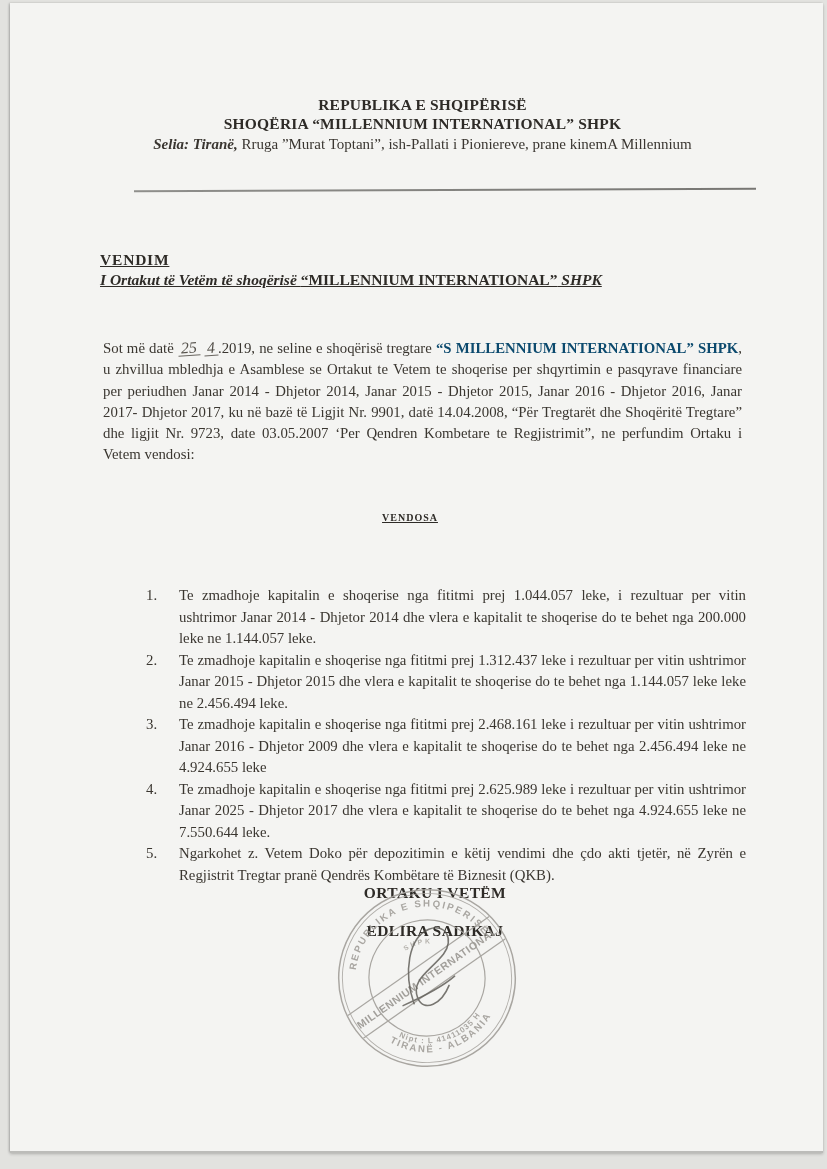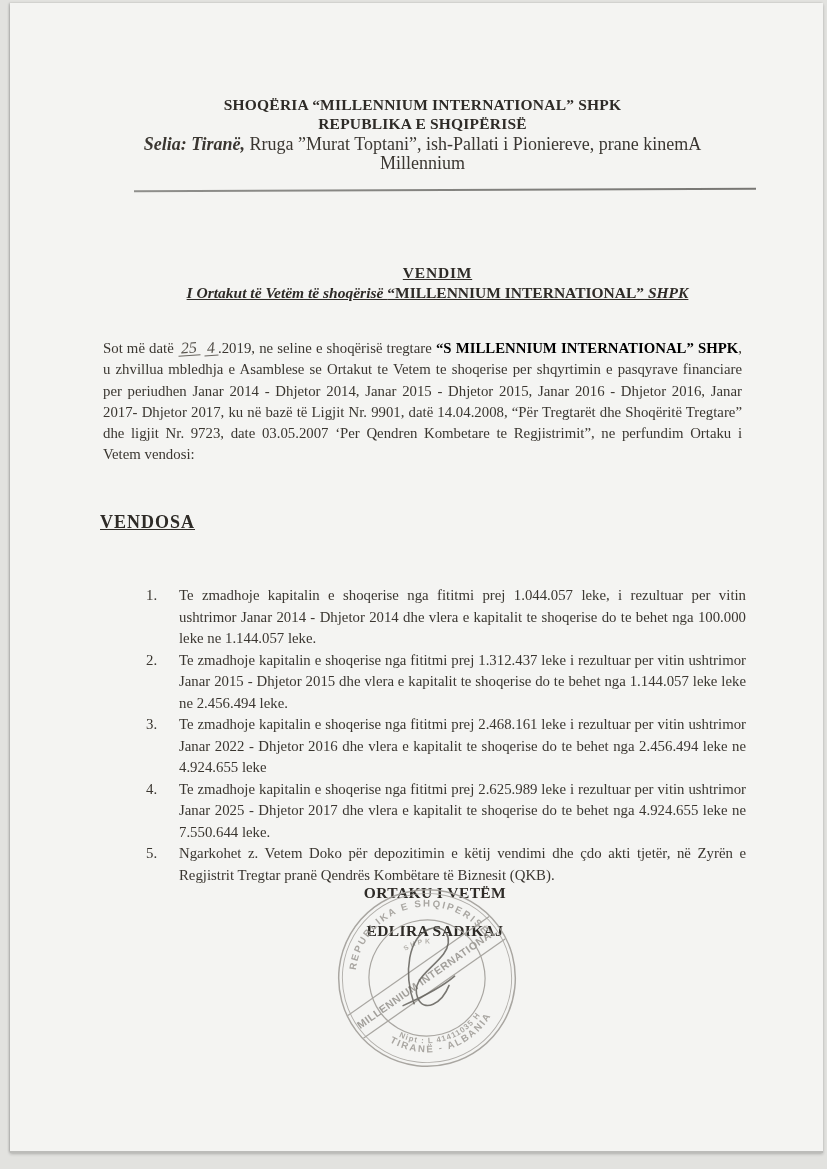--- a/index.html
+++ b/index.html
@@ -19,60 +19,60 @@
     background: #bcbcb9;
   }
   .content { position: absolute; inset: 0; color: #37332e; }
 
   
   .doc-header {
     position: absolute; top: 96px; left: 100px; width: 645px;
     text-align: center; line-height: 18.5px;
   }
   .hdr-bold { font-weight: bold; font-size: 15.5px; letter-spacing: .2px; color: #2e2b27; }
-  .hdr-address { font-size: 18px; margin-top: 2px; color: #3a3631; }
+  .hdr-address { font-size: 15px; margin-top: 2px; color: #3a3631; }
   .hdr-address .lead { font-weight: bold; font-style: italic; }
 
   .rule {
     position: absolute; top: 189px; left: 134px; width: 622px; height: 2px;
     background: linear-gradient(90deg, #8f8f8c, #777673);
     transform: rotate(-0.25deg);
   }
 
   
   .decision-block {
-    position: absolute; top: 263px; left: 100px; width: 675px;
-    text-align: center; line-height: 19px;
+    position: absolute; top: 250px; left: 100px; width: 675px;
+    text-align: left; line-height: 19px;
   }
   .decision-title {
     font-weight: bold; font-size: 15.5px; letter-spacing: .8px;
     text-decoration: underline; color: #2e2b27;
   }
   .decision-subtitle {
     margin-top: 1px; font-size: 15.5px; font-weight: bold;
     text-decoration: underline; color: #2e2b27;
   }
   .decision-subtitle .it { font-style: italic; margin-top: 32px; }
 
   
   .intro {
     position: absolute; top: 338px; left: 103px; width: 639px;
     font-size: 14.8px; line-height: 21.3px; text-align: justify; color: #3a3630;
   }
-  .intro .b { font-weight: bold; color: #000000; }
+  .intro .b { font-weight: bold; color: #0c4a6e; }
   .hand {
     font-style: italic; color: #55514b; font-size: 16px;
     border-bottom: 1.2px solid #6a6660; padding: 0 3px;
     display: inline-block; transform: rotate(-4deg); line-height: 14px;
   }
 
   
   .vendosa {
-    position: absolute; top: 512px; left: 100px; width: 620px; 
-    font-weight: bold; font-size: 18px; letter-spacing: 1px;
+    position: absolute; top: 512px; left: 100px; width: 620px; text-align: center;
+    font-weight: bold; font-size: 10px; letter-spacing: 1px;
     text-decoration: underline; color: #2e2b27;
   }
 
   
   .res-list {
     position: absolute; top: 585px; left: 146px; width: 600px;
     font-size: 14.8px; line-height: 21.5px; color: #3a3630;
   }
   .res-item { display: flex; align-items: flex-start; }
   .res-num { width: 33px; flex: 0 0 33px; }
@@ -91,50 +91,50 @@
 </style>
 </head>
 <body>
 
 <div class="paper"></div>
 <div class="paper-edge-bottom"></div>
 
 <div class="content">
 
   <div class="doc-header">
+    <div class="hdr-bold">REPUBLIKA E SHQIPËRISË</div>
     <div class="hdr-bold">SHOQËRIA “MILLENNIUM INTERNATIONAL” SHPK</div>
-    <div class="hdr-bold">REPUBLIKA E SHQIPËRISË</div>
     <div class="hdr-address"><span class="lead">Selia: Tiranë,</span><span> Rruga  ”Murat Toptani”, ish-Pallati i Pioniereve, prane kinemA Millennium</span></div>
   </div>
 
   <div class="rule"></div>
 
   <div class="decision-block">
     <div class="decision-title">VENDIM</div>
     <div class="decision-subtitle"><span class="it">I Ortakut të Vetëm të shoqërisë </span><span>“MILLENNIUM INTERNATIONAL”</span><span class="it"> SHPK</span></div>
   </div>
 
   <div class="intro">
     <span>Sot më datë </span><span class="hand">25</span> <span class="hand">4</span><span>.2019, ne seline e shoqërisë tregtare </span><span class="b">“S MILLENNIUM INTERNATIONAL” SHPK</span><span>, u zhvillua mbledhja e Asamblese se Ortakut te Vetem te shoqerise per shqyrtimin e pasqyrave financiare per periudhen  Janar 2014 - Dhjetor 2014, Janar 2015 - Dhjetor 2015, Janar 2016 - Dhjetor 2016, Janar 2017- Dhjetor 2017, ku në bazë të Ligjit Nr. 9901, datë 14.04.2008, “Për Tregtarët dhe Shoqëritë Tregtare” dhe ligjit Nr. 9723, date 03.05.2007 ‘Per Qendren Kombetare te Regjistrimit”, ne perfundim Ortaku i Vetem vendosi:</span>
   </div>
 
   <div class="vendosa">VENDOSA</div>
 
   <div class="res-list">
     <div class="res-item">
       <span class="res-num">1.</span>
-      <span class="res-text">Te zmadhoje kapitalin e shoqerise nga fititmi prej 1.044.057 leke, i rezultuar per vitin ushtrimor Janar 2014 - Dhjetor 2014 dhe vlera e kapitalit te shoqerise do te behet nga 100.000 leke ne 1.144.057  leke.</span>
+      <span class="res-text">Te zmadhoje kapitalin e shoqerise nga fititmi prej 1.044.057 leke, i rezultuar per vitin ushtrimor Janar 2014 - Dhjetor 2014 dhe vlera e kapitalit te shoqerise do te behet nga 200.000 leke ne 1.144.057  leke.</span>
     </div>
     <div class="res-item">
       <span class="res-num">2.</span>
       <span class="res-text">Te zmadhoje kapitalin e shoqerise nga fititmi prej 1.312.437 leke i rezultuar per vitin ushtrimor Janar 2015 - Dhjetor 2015 dhe vlera e kapitalit te shoqerise do te behet nga 1.144.057 leke leke ne 2.456.494 leke.</span>
     </div>
     <div class="res-item">
       <span class="res-num">3.</span>
-      <span class="res-text">Te zmadhoje kapitalin e shoqerise nga fititmi prej 2.468.161 leke i rezultuar per vitin ushtrimor Janar 2022 - Dhjetor 2016 dhe vlera e kapitalit te shoqerise do te behet nga 2.456.494 leke ne 4.924.655 leke</span>
+      <span class="res-text">Te zmadhoje kapitalin e shoqerise nga fititmi prej 2.468.161 leke i rezultuar per vitin ushtrimor Janar 2016 - Dhjetor 2009 dhe vlera e kapitalit te shoqerise do te behet nga 2.456.494 leke ne 4.924.655 leke</span>
     </div>
     <div class="res-item">
       <span class="res-num">4.</span>
       <span class="res-text">Te zmadhoje kapitalin e shoqerise nga fititmi prej 2.625.989 leke i rezultuar per vitin ushtrimor Janar 2025 - Dhjetor 2017 dhe vlera e kapitalit te shoqerise do te behet nga 4.924.655 leke ne 7.550.644 leke.</span>
     </div>
     <div class="res-item">
       <span class="res-num">5.</span>
       <span class="res-text">Ngarkohet z. Vetem Doko për depozitimin e këtij vendimi dhe çdo akti tjetër, në Zyrën e Regjistrit Tregtar pranë Qendrës Kombëtare të Biznesit (QKB).</span>
     </div>
   </div>

